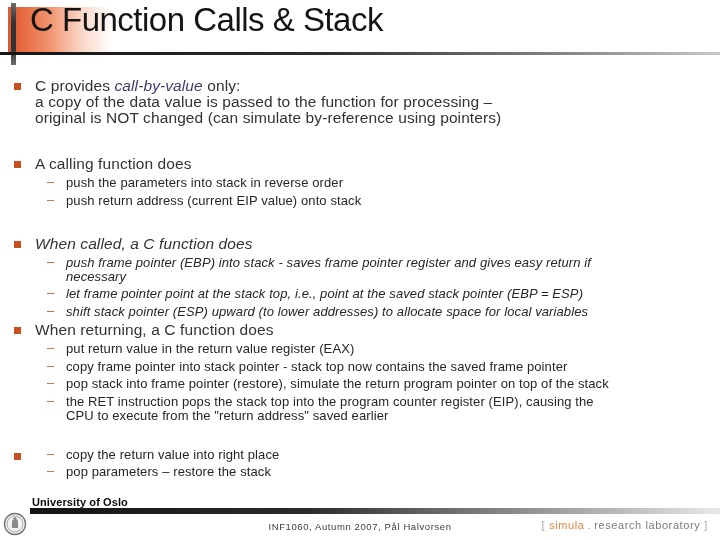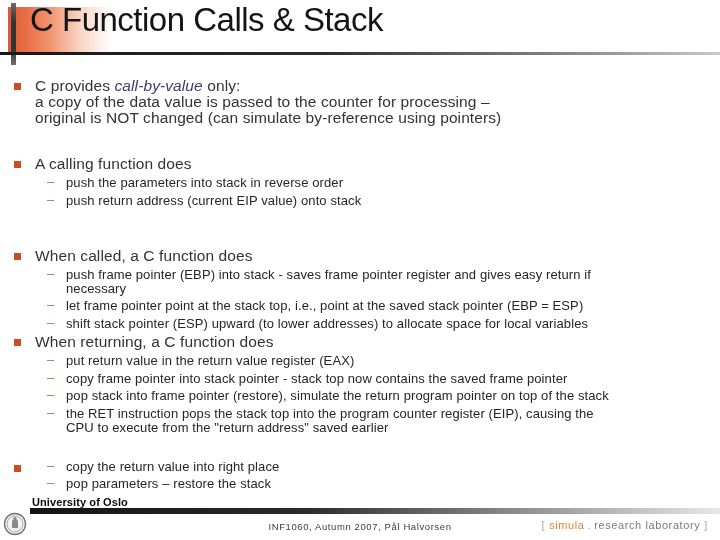--- a/index.html
+++ b/index.html
@@ -26,21 +26,21 @@
   .hrule {
     position:absolute; left:0; top:52px; width:720px; height:3px;
     background:linear-gradient(90deg, #161616 0%, #2c2c2c 45%, #8a8a8a 80%, #c9c9c9 100%);
   }
 
   
   .content { position:absolute; left:0; top:55px; width:624px; }
   .sec { position:relative; padding-left:35px; padding-right:14px; }
   .s1 { margin-top:23px; }
   .s2 { margin-top:30px; }
-  .s3 { margin-top:40px; }
+  .s3 { margin-top:28px;font-style:italic; }
   .s4 { }
   .s5 { margin-top:25px; }
   .sq {
     position:absolute; left:14px; top:5px; width:7px; height:7px;
     background:#c94f21;
   }
   .heading { font-size:15.5px; line-height:16px; color:#333333; letter-spacing:0.1px; }
   .emph { font-style:italic; color:#3d3d70; }
   .sec ul { margin:4px 0 0 0; padding:0 0 0 12px; list-style:none; }
   .sec li {
@@ -82,21 +82,21 @@
   <div class="vbar"></div>
   <h1 class="slide-title">C Function Calls &amp; Stack</h1>
   <div class="hrule"></div>
 
   <div class="content">
 
     <div class="sec s1">
       <span class="sq"></span>
       <div class="heading">
         <span>C provides </span><em class="emph">call-by-value</em><span> only:</span><br>
-        <span>a copy of the data value is passed to the counter for processing –</span><br>
+        <span>a copy of the data value is passed to the function for processing –</span><br>
         <span>original is NOT changed (can simulate by-reference using pointers)</span>
       </div>
     </div>
 
     <div class="sec s2">
       <span class="sq"></span>
       <div class="heading">A calling function does</div>
       <ul>
         <li><span class="dash">–</span><span>push the parameters into stack in reverse order</span></li>
         <li><span class="dash">–</span><span>push return address (current EIP value) onto stack</span></li>

